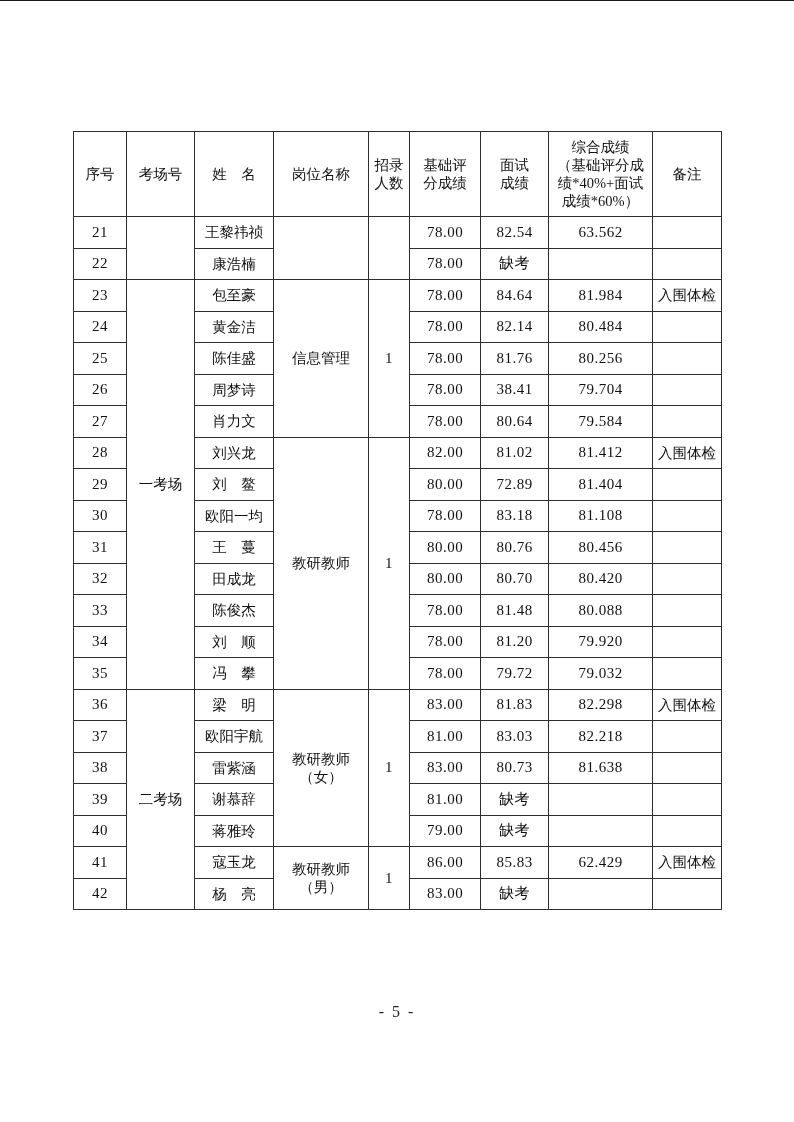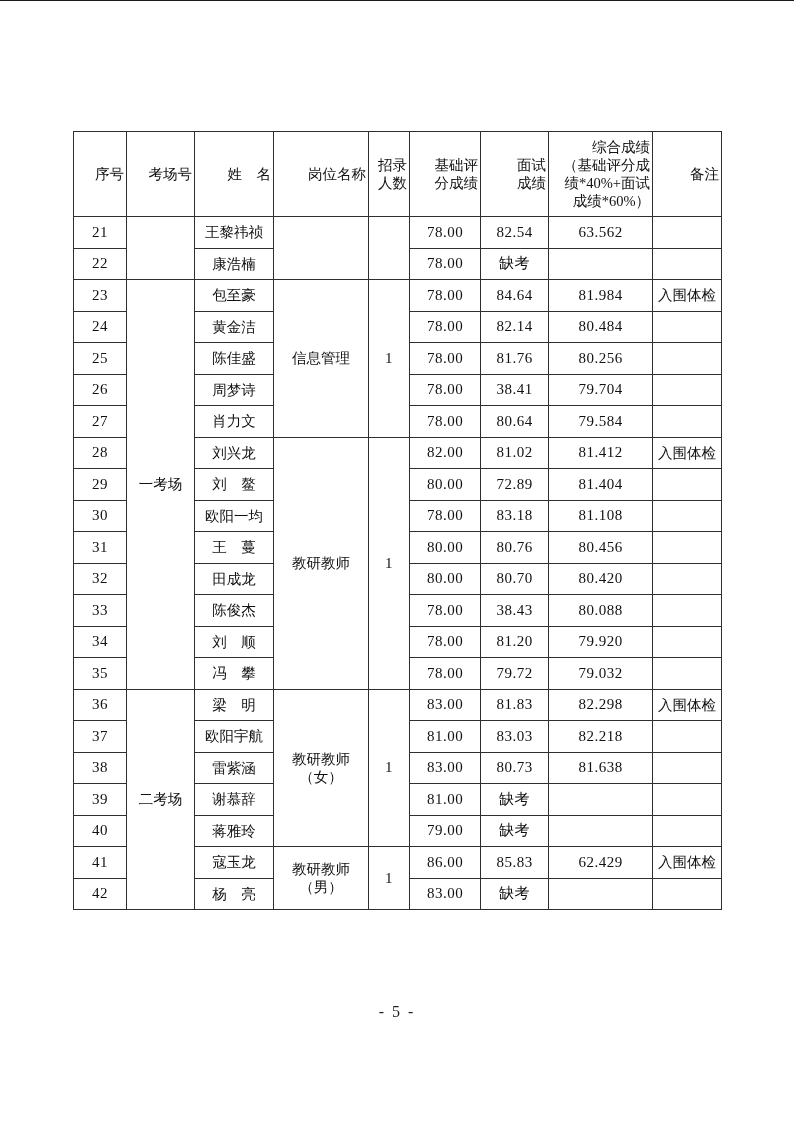--- a/index.html
+++ b/index.html
@@ -36,21 +36,20 @@
     vertical-align: middle;
     padding: 0 2px;
     font-weight: normal;
     font-size: 14.5px;
     line-height: 1.25;
     overflow: hidden;
   }
   .score-table thead th {
     height: 84px;
     white-space: pre-line;
-    text-align: right;
   }
   .score-table tbody td {
     height: 30.5px;
   }
   td.cell-position {
     white-space: pre-line;
   }
   td.cell-score, td.cell-seq, td.cell-quota {
     font-size: 15px;
     letter-spacing: 0.5px;
@@ -217,21 +216,21 @@
         <td class="cell-score">80.00</td>
         <td class="cell-score">80.70</td>
         <td class="cell-score">80.420</td>
         <td class="cell-remark"></td>
       </tr>
 
       <tr>
         <td class="cell-seq">33</td>
         <td class="cell-name">陈俊杰</td>
         <td class="cell-score">78.00</td>
-        <td class="cell-score">38.43</td>
+        <td class="cell-score">81.48</td>
         <td class="cell-score">80.088</td>
         <td class="cell-remark"></td>
       </tr>
 
       <tr>
         <td class="cell-seq">34</td>
         <td class="cell-name">刘　顺</td>
         <td class="cell-score">78.00</td>
         <td class="cell-score">81.20</td>
         <td class="cell-score">79.920</td>

